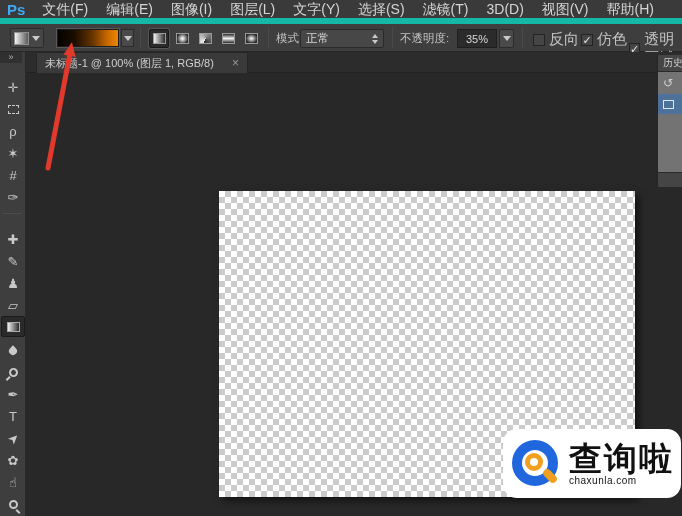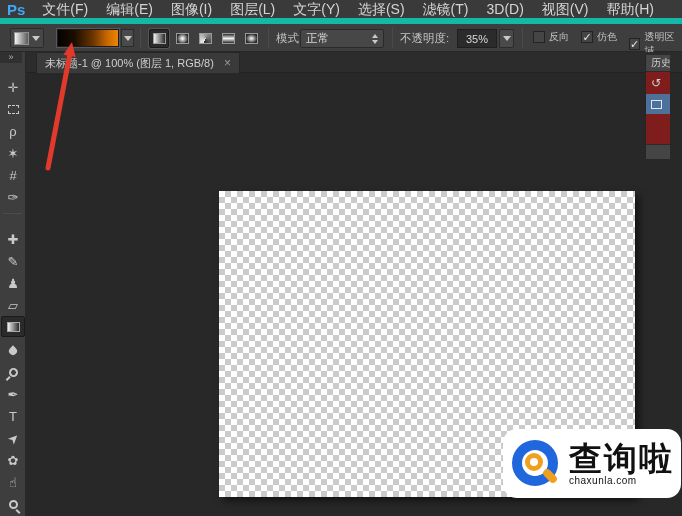--- a/index.html
+++ b/index.html
@@ -51,21 +51,21 @@
   .updown .d { border-top:4px solid #c9c9c9; }
   #opacity-box { position:absolute; left:457px; top:5px; width:40px; height:19px;
     background:#2b2b2b; border:1px solid #1f1f1f; color:#d8d8d8; font-size:11px;
     display:flex; align-items:center; justify-content:center; }
   #opacity-dd { position:absolute; left:499px; top:5px; width:15px; height:19px;
     background:#4a4a4a; border:1px solid #2b2b2b; border-radius:2px;
     display:flex; align-items:center; justify-content:center; }
   .chk { position:absolute; top:6px; display:flex; align-items:center; gap:4px; }
   .chk .box { width:12px; height:12px; background:#454545; border:1px solid #232323;
     color:#e8e8e8; font-size:11px; line-height:11px; text-align:center; }
-  .chk .lbl { color:#c2c2c2; font-size:10px;font-family:Liberation Serif, serif; }
+  .chk .lbl { color:#c2c2c2; font-size:15px;font-family:Liberation Serif, serif; }
 
   
   #toolbar { position:absolute; left:0; top:52px; width:26px; height:464px;
     background:#3e3e3e; border-right:1px solid #282828; }
   #tb-collapse { position:absolute; left:0; top:0; width:22px; height:11px;
     background:#303030; color:#b5b5b5; font-size:9px; line-height:10px; text-align:center; }
   .tool { position:absolute; left:1px; width:24px; height:21px;
     display:flex; align-items:center; justify-content:center;
     color:#c9c9c9; font-size:13px; }
   .tool.sel { background:#2a2a2a; border:1px solid #1a1a1a; border-radius:2px; }
@@ -84,36 +84,36 @@
     border-radius:50%; transform:rotate(45deg); }
   .ic-pin:after { content:""; position:absolute; left:2px; top:8px; width:2px; height:5px;
     background:#c9c9c9; }
   .rot-315 { transform:rotate(-45deg); display:inline-block; }
 
   
   #tabbar { position:absolute; left:26px; top:52px; width:656px; height:21px;
     background:#2c2c2c; border-bottom:1px solid #222; }
   #doc-tab { position:absolute; left:10px; top:0; height:21px; padding:0 8px;
     background:#3a3a3a; border:1px solid #262626; border-bottom:none;
-    display:flex; align-items:center; gap:10px; }
+    display:flex; align-items:center; gap:18px; }
   #doc-tab .title { color:#cfcfcf; font-size:11px; white-space:nowrap; }
   #doc-tab .close { color:#9a9a9a; font-size:12px; line-height:12px; }
 
   
   #canvas { position:absolute; left:219px; top:191px; width:416px; height:306px;
     background-color:#ffffff;
     background-image:
       linear-gradient(45deg,#cbcbcb 25%,transparent 25%,transparent 75%,#cbcbcb 75%),
       linear-gradient(45deg,#cbcbcb 25%,transparent 25%,transparent 75%,#cbcbcb 75%);
     background-size:12px 12px; background-position:0 0,6px 6px;
     box-shadow:4px 4px 7px rgba(0,0,0,0.55); }
 
   
-  #history-panel { position:absolute; right:12px; top:55px; width:25px; height:104px;
-    background:#7f1d1d; border-left:1px solid #252525; }
+  #history-panel { position:absolute; right:0; top:55px; width:25px; height:132px;
+    background:#737373; border-left:1px solid #252525; }
   #history-header { height:17px; background:#464646; border-bottom:1px solid #2a2a2a;
     color:#cfcfcf; font-size:10px; line-height:16px; padding-left:5px; overflow:hidden;
     white-space:nowrap; }
   .hist-row { height:22px; display:flex; align-items:center; padding-left:5px;
     color:#cfcfcf; font-size:12px; }
   .hist-row.sel { background:#4e719b; height:20px; }
   .hist-thumb { width:11px; height:9px; border:1px solid #dfe6ee; }
   #history-footer { position:absolute; bottom:0; left:0; width:100%; height:15px;
     background:#454545; border-top:1px solid #2a2a2a; }
 

